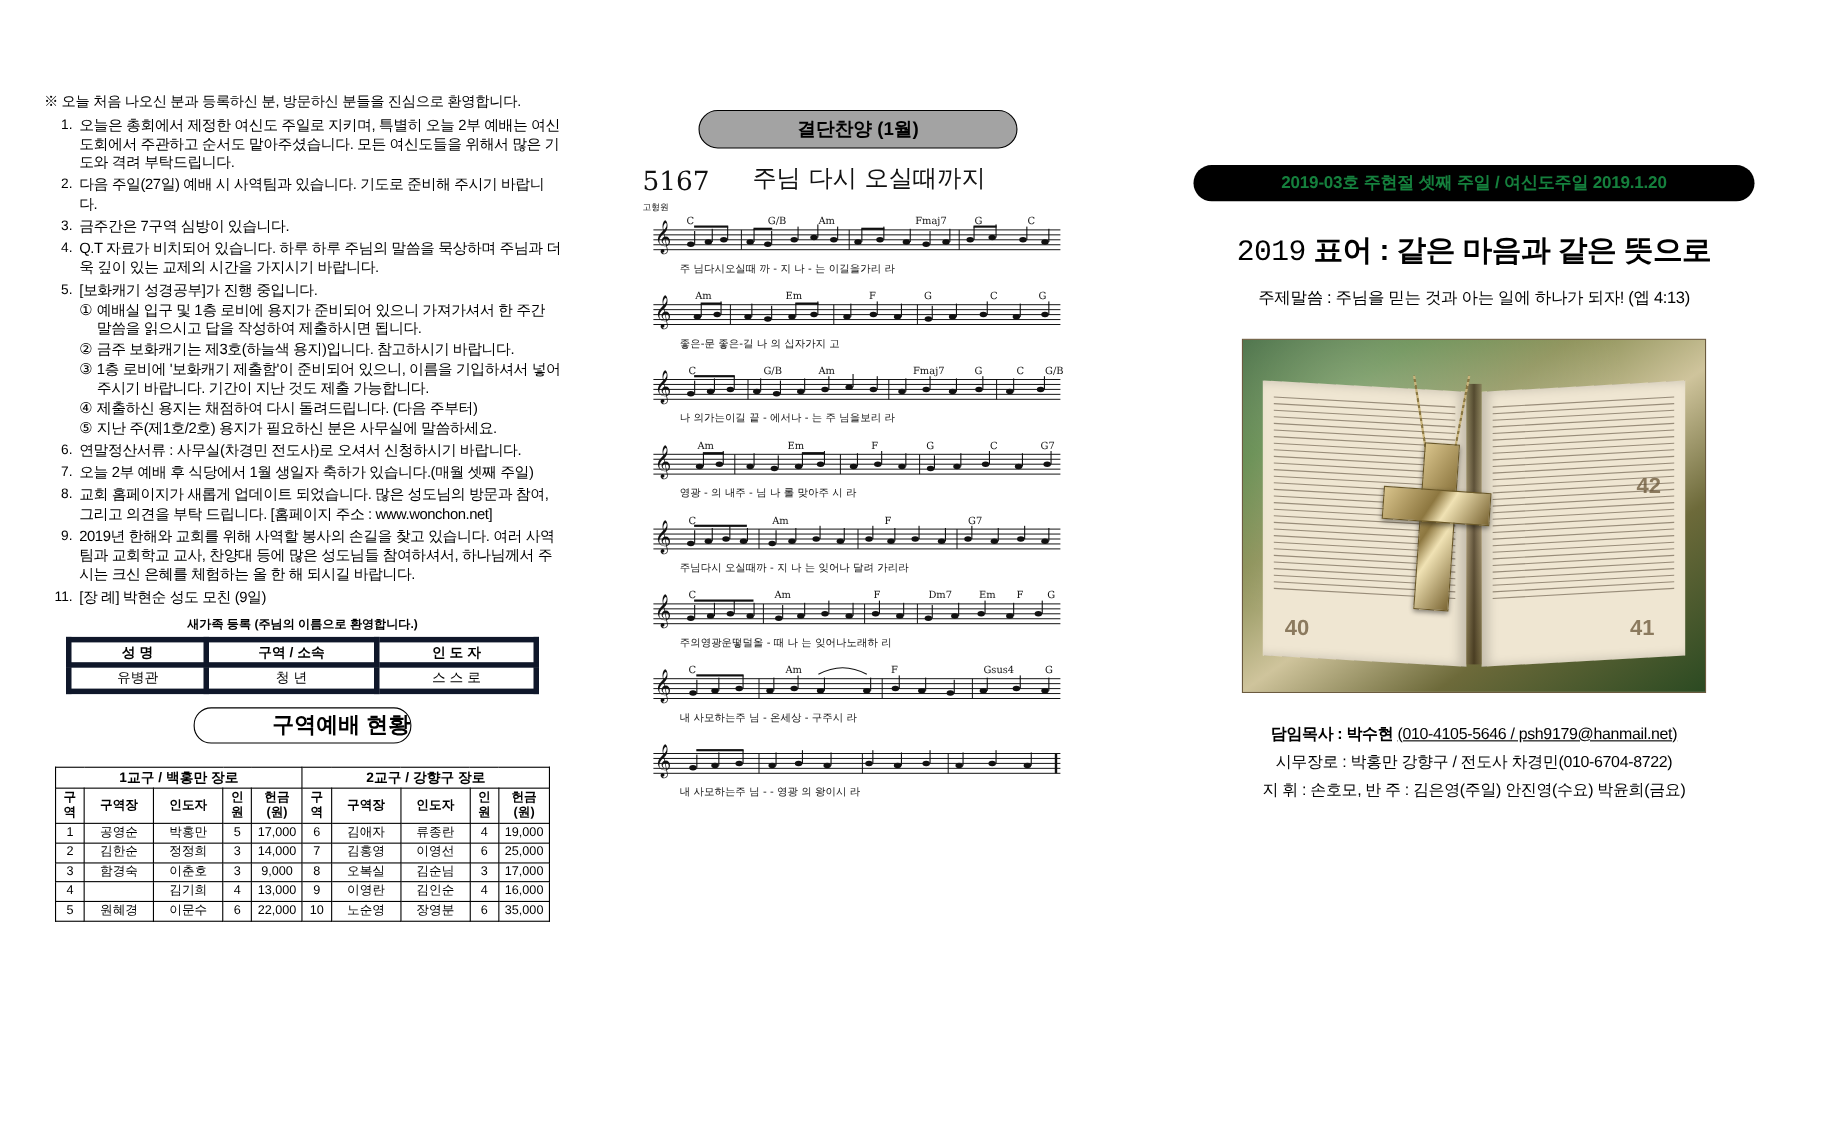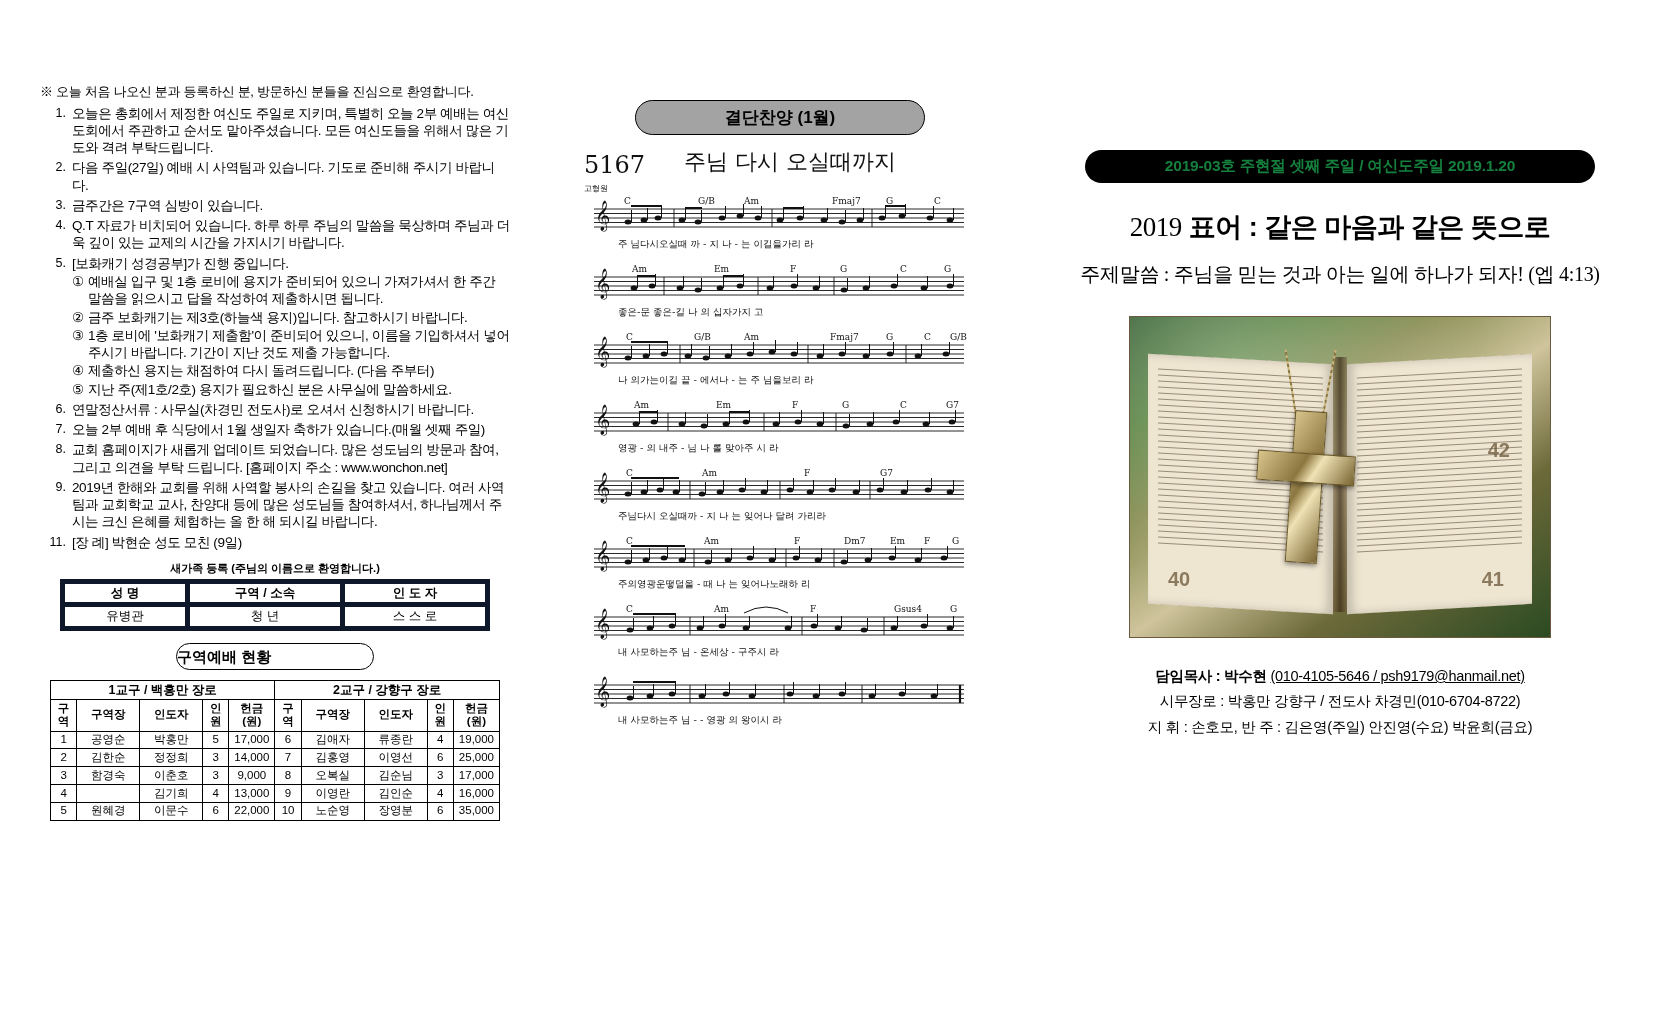--- a/index.html
+++ b/index.html
@@ -31,23 +31,23 @@
   .sublist { margin:1px 0 0 0; padding:0; list-style:none; }
   .sublist li { display:flex; margin-top:1px; letter-spacing:-0.4px; }
   .sublist li .cnum { flex:0 0 16px; }
   .sublist li .ctext { flex:1; }
 
   .section-title {
     text-align:center; font-weight:bold; font-size:11px;
     margin:10px 0 4px 0;
   }
   .pill {
-    display:block; width:196px; margin:12px auto 10px auto;
+    display:block; width:196px; margin:12px auto 21px auto;
     border:1.6px solid #000; border-radius:16px;
-    text-align:left; font-weight:bold; font-size:15px;
+    text-align:right; font-weight:bold; font-size:20px;
     padding:3px 0;
   }
 
   table.grid {
     border-collapse:collapse; width:430px; margin:0 auto;
     font-size:12.5px; text-align:center;
   }
   table.grid th, table.grid td {
     border:5px solid #0f172a; padding:2px 0; line-height:1.15;
   }
@@ -80,25 +80,25 @@
   .banner {
     background:#000; color:#15803d; border-radius:18px;
     text-align:center; font-weight:bold; font-size:15.5px;
     padding:6px 10px; letter-spacing:-0.2px;
     width:490px; margin:0 auto;
   }
   .theme {
     text-align:center; margin-top:26px;
     font-size:27px; letter-spacing:-0.5px;
   }
-  .theme .yr { font-family:Liberation Serif, serif; font-weight:normal; }
+  .theme .yr { font-family:Liberation Mono, monospace; font-weight:normal; }
   .theme .lbl { font-weight:bold; }
   .theme .val { font-weight:bold; }
   .theme-verse {
-    text-align:center; margin-top:16px; font-size:20px; letter-spacing:-0.3px;font-family:Liberation Serif, serif;
+    text-align:center; margin-top:16px; font-size:15px; letter-spacing:-0.3px;
   }
 
   .photo {
     width:420px; height:320px; margin:28px auto 0 auto;
     border:1px solid #6b5a3e;
     position:relative; overflow:hidden;
     background:
       radial-gradient(ellipse at 25% 18%, rgba(255,255,255,0.35), rgba(0,0,0,0) 55%),
       linear-gradient(145deg,#2d5a2a 0%, #4c7a33 18%, #8a8f55 34%, #cfc49c 52%, #6d6a3a 72%, #2b4a22 100%);
   }

